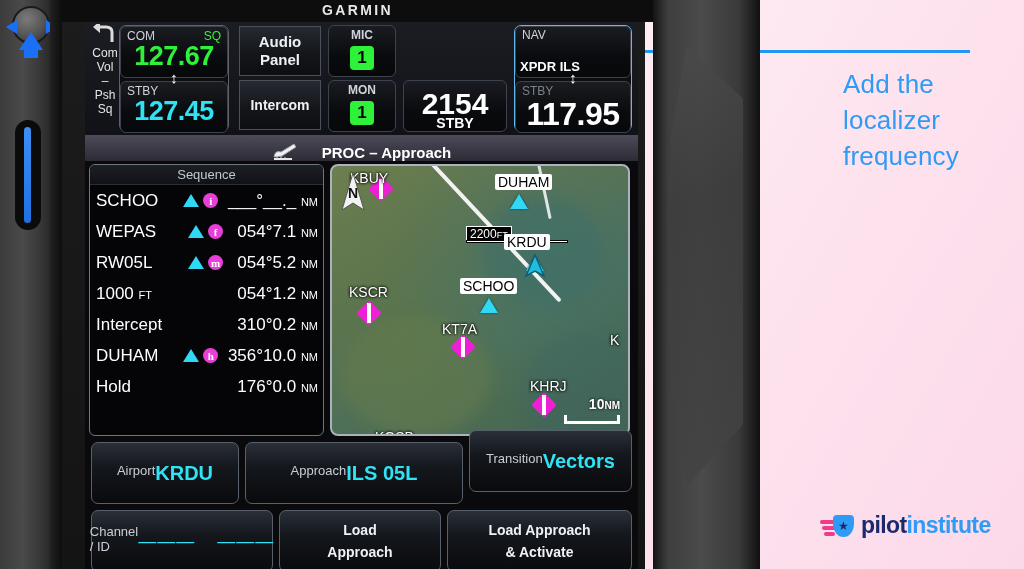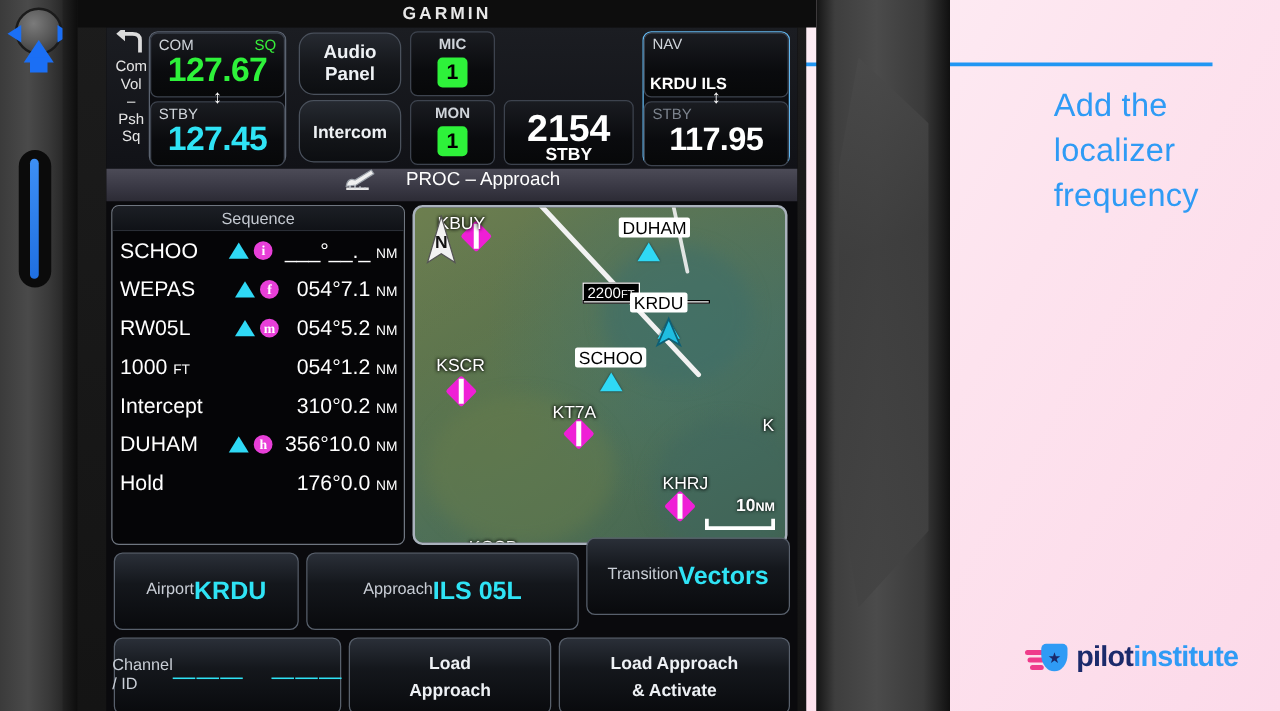--- a/index.html
+++ b/index.html
@@ -174,21 +174,21 @@
 
   .com-val { top: 14px; font-size: 27px; color: #2ef23a; letter-spacing: -.5px; }
   .com-stby-val { top: 14px; font-size: 27px; color: #2fe3f5; letter-spacing: -.5px; }
   .swap {
     position: absolute; left: 50%; transform: translateX(-50%);
     top: 43px; color: #fff; font-size: 15px; z-index: 4;
   }
   .btn-side {
     position: absolute; left: 154px;
     width: 82px; height: 50px;
-    border: 1px solid #4a515c; border-radius: 12px;
+    border: 1px solid #4a515c; border-radius: 0;
     background: linear-gradient(180deg,#262a31 0%,#14161a 55%,#0c0e11 100%);
     color: #eef1f4; font-size: 15px; font-weight: bold;
     display: flex; align-items: center; justify-content: center; text-align: center;
     line-height: 18px;
   }
   .btn-audio { top: 4px; }
   .btn-intercom { top: 58px; font-size: 14px; }
 
   .mic-chip {
     position: absolute; left: 50%; transform: translateX(-50%);
@@ -196,27 +196,27 @@
     background: #2ef23a; color: #000; font-size: 17px; font-weight: bold;
     display: flex; align-items: center; justify-content: center;
   }
   .xpdr-ident { top: 14px; font-size: 26px; color: #6e757e; }
   .xpdr-code { top: 6px; font-size: 30px; color: #fff; }
   .xpdr-stby { position:absolute; top: 34px; width: 100%; text-align: center;
     font-size: 14px; color: #fff; font-weight: bold; }
 
   .nav-val { top: 13px; font-size: 26px; color: #2ef23a; letter-spacing: -.5px; }
   .nav-id { position: absolute; left: 4px; top: 32px; font-size: 13px; color: #fff; font-weight: bold; }
-  .nav-stby-val { top: 14px; font-size: 26px; color: #fff; letter-spacing: -.5px; }
+  .nav-stby-val { top: 14px; font-size: 32px; color: #fff; letter-spacing: -.5px; }
 
   
   .procbar {
     position: absolute; left: 0; top: 113px; width: 553px; height: 26px;
     background: linear-gradient(180deg,#4c4b57 0%,#3a3945 55%,#2c2b35 100%);
-    display: flex; align-items: flex-start; justify-content: center; gap: 24px;
+    display: flex; align-items: flex-end; justify-content: center; gap: 24px; font-weight: bold;
   }
   .proc-title { color: #fff; font-size: 15px; }
   .proc-icon { width: 26px; height: 18px; }
 
   
   .seq {
     position: absolute; left: 4px; top: 142px; width: 235px; height: 272px;
     border: 1px solid #6f7680; border-radius: 6px;
     background: #050507;
   }
@@ -429,21 +429,21 @@
         <div class="radio-group rg-xpdr">
           <div class="cell bot">
             <span class="val xpdr-code">2154</span>
             <span class="xpdr-stby">STBY</span>
           </div>
         </div>
 
         <div class="radio-group rg-nav">
           <div class="cell top">
             <span class="lbl" style="left:6px;top:1px">NAV</span>
-            <span class="nav-id">KRDU ILS</span>
+            <span class="nav-id">XPDR ILS</span>
           </div>
           <div class="swap">↕</div>
           <div class="cell bot">
             <span class="lbl lbl-dim" style="left:6px;top:2px">STBY</span>
             <span class="val nav-stby-val">117.95</span>
           </div>
         </div>
       </div>
 
       <div class="procbar">

